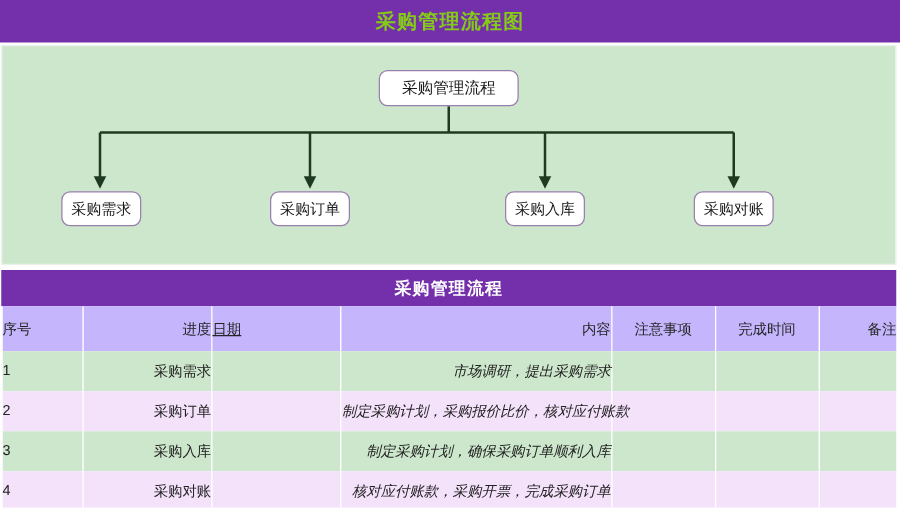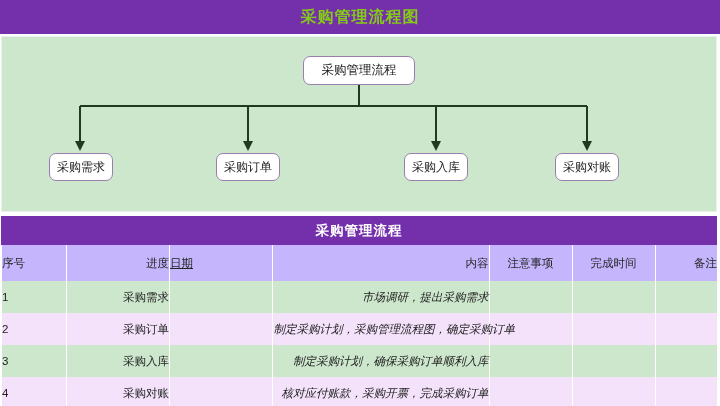--- a/index.html
+++ b/index.html
@@ -214,21 +214,21 @@
         <td class="col-date"></td>
         <td class="col-content">市场调研，提出采购需求</td>
         <td class="col-note"></td>
         <td class="col-finish"></td>
         <td class="col-remark"></td>
       </tr>
       <tr class="row-lav">
         <td class="col-no">2</td>
         <td class="col-prog">采购订单</td>
         <td class="col-date"></td>
-        <td class="col-content">制定采购计划，采购管理流程图，确定采购订单</td>
+        <td class="col-content">制定采购计划，采购报价比价，核对应付账款</td>
         <td class="col-note"></td>
         <td class="col-finish"></td>
         <td class="col-remark"></td>
       </tr>
       <tr class="row-green">
         <td class="col-no">3</td>
         <td class="col-prog">采购入库</td>
         <td class="col-date"></td>
         <td class="col-content">制定采购计划，确保采购订单顺利入库</td>
         <td class="col-note"></td>

